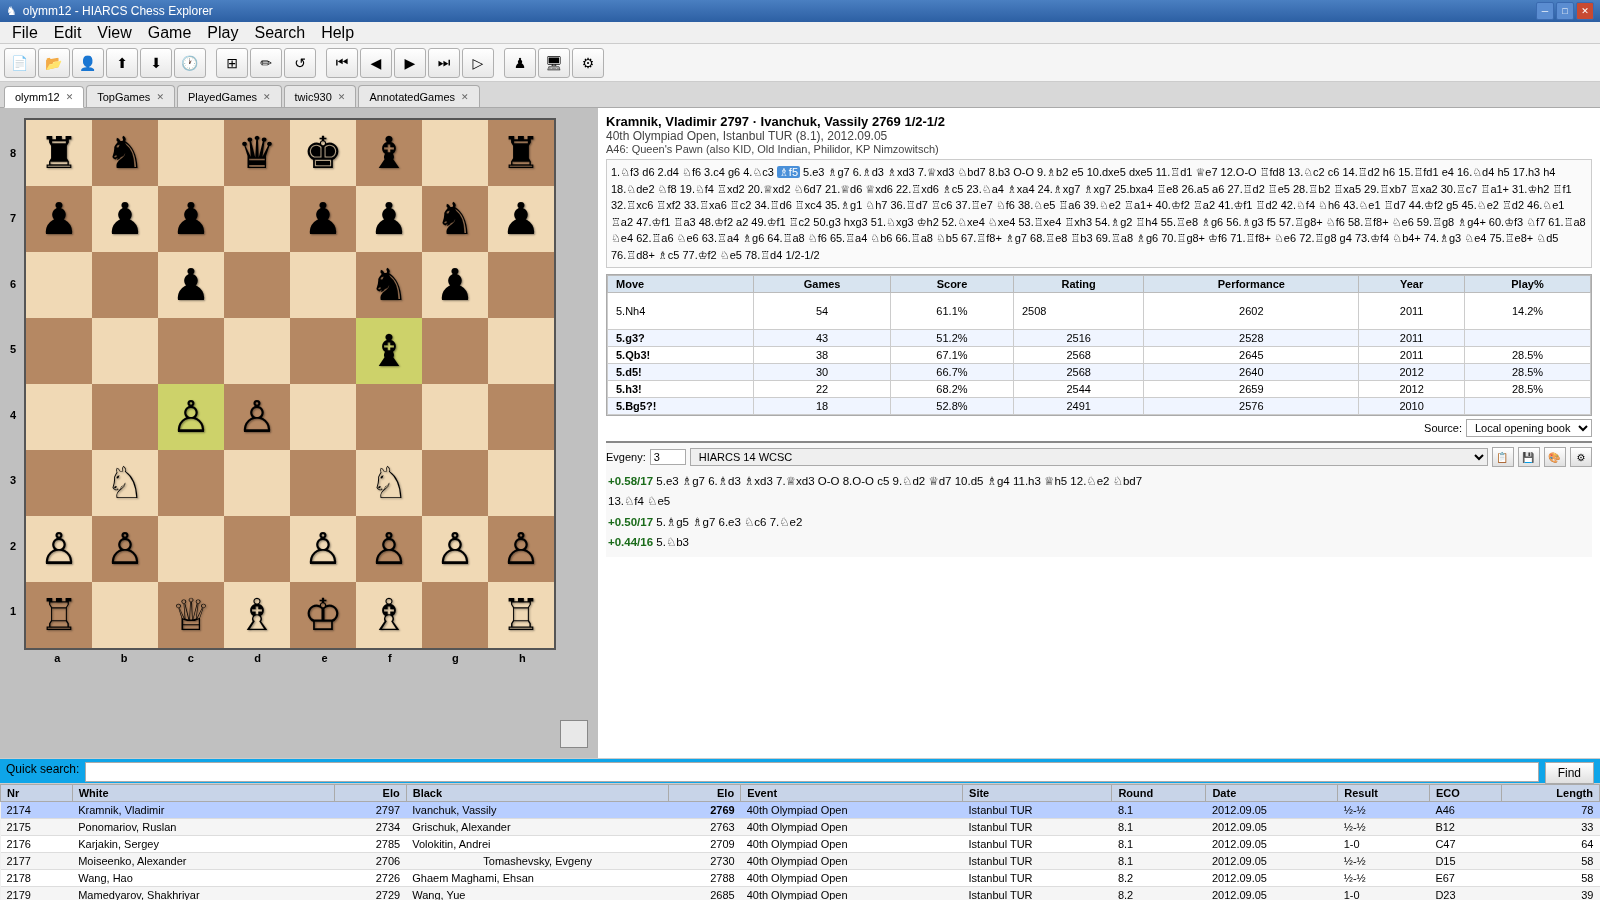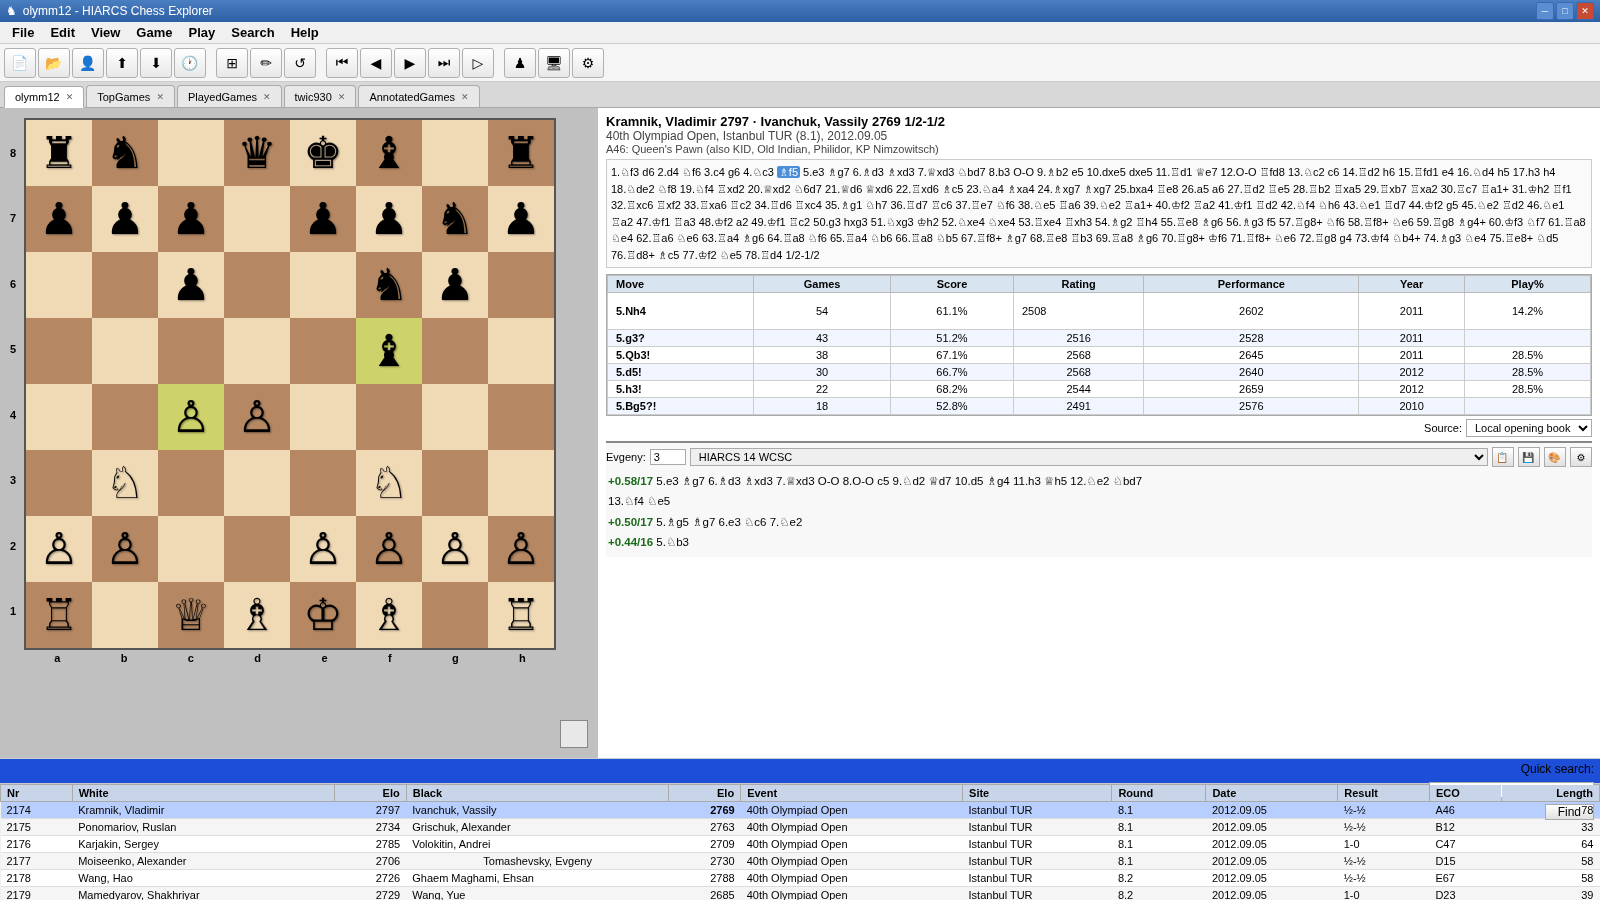--- a/index.html
+++ b/index.html
@@ -30,22 +30,21 @@
       background: #f0f0f0;
       height: 22px;
       display: flex;
       align-items: center;
       border-bottom: 1px solid #ccc;
       padding: 0 4px;
     }
     .menu-item {
       padding: 2px 8px;
       cursor: pointer;
-      font-size: 13px;
-      font-weight: bold;
+      font-size: 16px;
     }
 
     
     #toolbar {
       background: #f5f5f5;
       height: 38px;
       display: flex;
       align-items: center;
       padding: 2px 4px;
       border-bottom: 1px solid #ccc;
@@ -457,21 +456,21 @@
             <th style="background:#d8e4f0;border:1px solid #bbb;padding:2px 8px;">Games</th>
             <th style="background:#d8e4f0;border:1px solid #bbb;padding:2px 8px;">Score</th>
             <th style="background:#d8e4f0;border:1px solid #bbb;padding:2px 8px;">Rating</th>
             <th style="background:#d8e4f0;border:1px solid #bbb;padding:2px 8px;">Performance</th>
             <th style="background:#d8e4f0;border:1px solid #bbb;padding:2px 8px;">Year</th>
             <th style="background:#d8e4f0;border:1px solid #bbb;padding:2px 8px;">Play%</th>
           </tr>
         </thead>
         <tbody id="book-tbody">
         <tr style="cursor: pointer;">
-    <td style="border:1px solid #ccc;padding:0 8px;background:white;font-weight:bold;">5.Nh4</td>
+    <td style="border:1px solid #ccc;padding:0 8px;background:white;font-weight:normal;">5.Nh4</td>
     <td style="border:1px solid #ccc;padding:2px 8px;text-align:center;background:white;">54</td>
     <td style="border:1px solid #ccc;padding:2px 8px;text-align:center;background:white;">61.1%</td>
     <td style="border:1px solid #ccc;padding:12px 8px;text-align:left;background:white;margin-left:48px;">2508</td>
     <td style="border:1px solid #ccc;padding:2px 8px;text-align:center;background:white;">2602</td>
     <td style="border:1px solid #ccc;padding:2px 8px;text-align:center;background:white;">2011</td>
     <td style="border:1px solid #ccc;padding:2px 8px;text-align:center;background:white;">14.2%</td>
   </tr>
             <tr style="cursor: pointer;">
     <td style="border:1px solid #ccc;padding:2px 8px;background:#f0f5ff;font-weight:bold;">5.g3?</td>
     <td style="border:1px solid #ccc;padding:2px 8px;text-align:center;background:#f0f5ff;">43</td>
@@ -555,21 +554,21 @@
         <div class="engine-line">
           <span class="engine-score">+0.44/16</span>
           <span>  5.♘b3</span>
         </div>
       </div>
     </div>
 
   </div>
 </div>
 
-<div id="quick-search-bar" style="display:flex; align-items:flex-end; padding:3px 6px; border-top:1px solid #ccc; border-bottom:1px solid #ccc; background:#1d4ed8; gap:6px; height:26px;flex-direction:column;">
+<div id="quick-search-bar" style="display:flex; align-items:flex-start; padding:3px 6px; border-top:1px solid #ccc; border-bottom:1px solid #ccc; background:#0ea5e9; gap:6px; height:26px;">
   <span style="font-size:12px;">Quick search:</span>
   <input type="text" style="flex: 1 1 0%; height: 20px; border: 1px solid rgb(170, 170, 170); padding: 0px 4px; font-size: 12px;">
   <button style="height:22px; padding:0 12px; background:linear-gradient(to bottom, #ffffff, #e0e0e0); border:1px solid #aaa; cursor:pointer; font-size:12px;">Find</button>
 </div>
 
 <div id="games-table" style="height:145px; overflow-y:auto; border-bottom:1px solid #aaa;">
   <table style="width:100%; border-collapse:collapse; font-size:11px;">
     <thead>
       <tr>
         <th style="background:#c8d4e8;border:1px solid #aaa;padding:2px 6px;text-align:left;position:sticky;top:0;">Nr</th>

